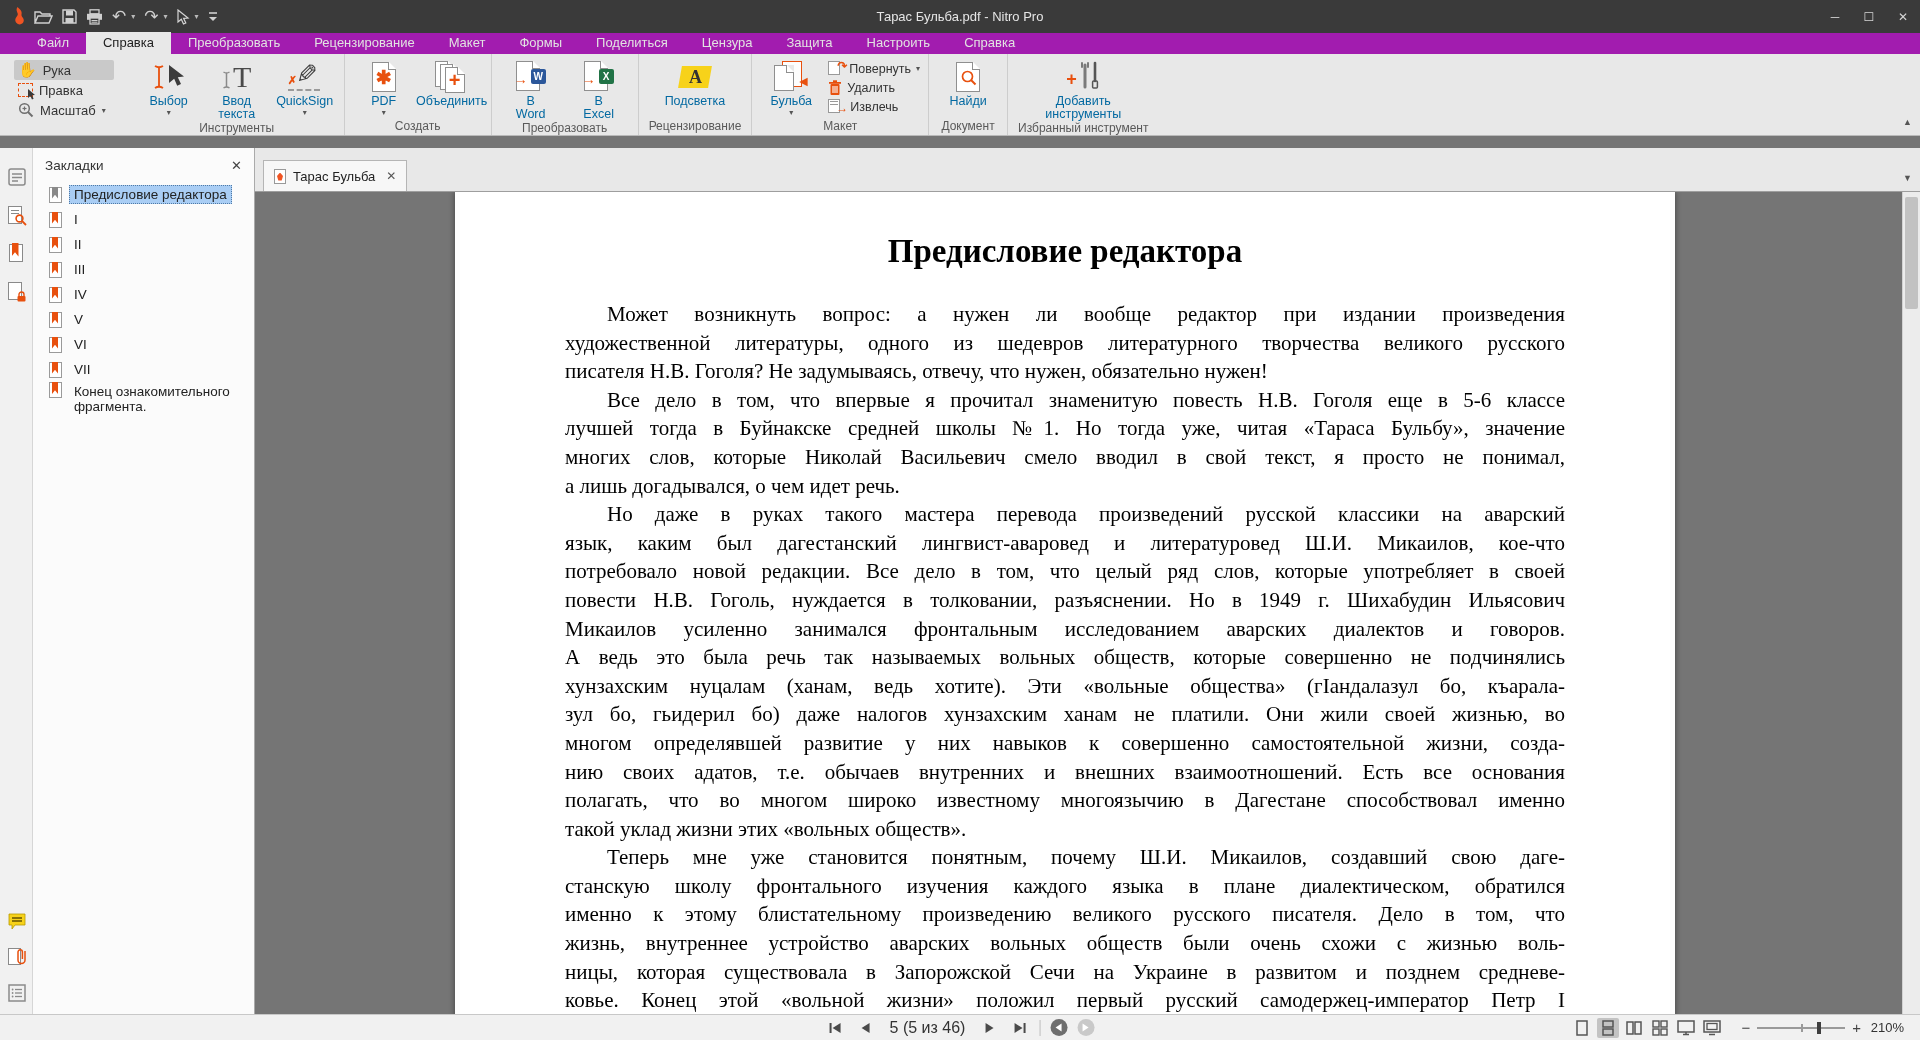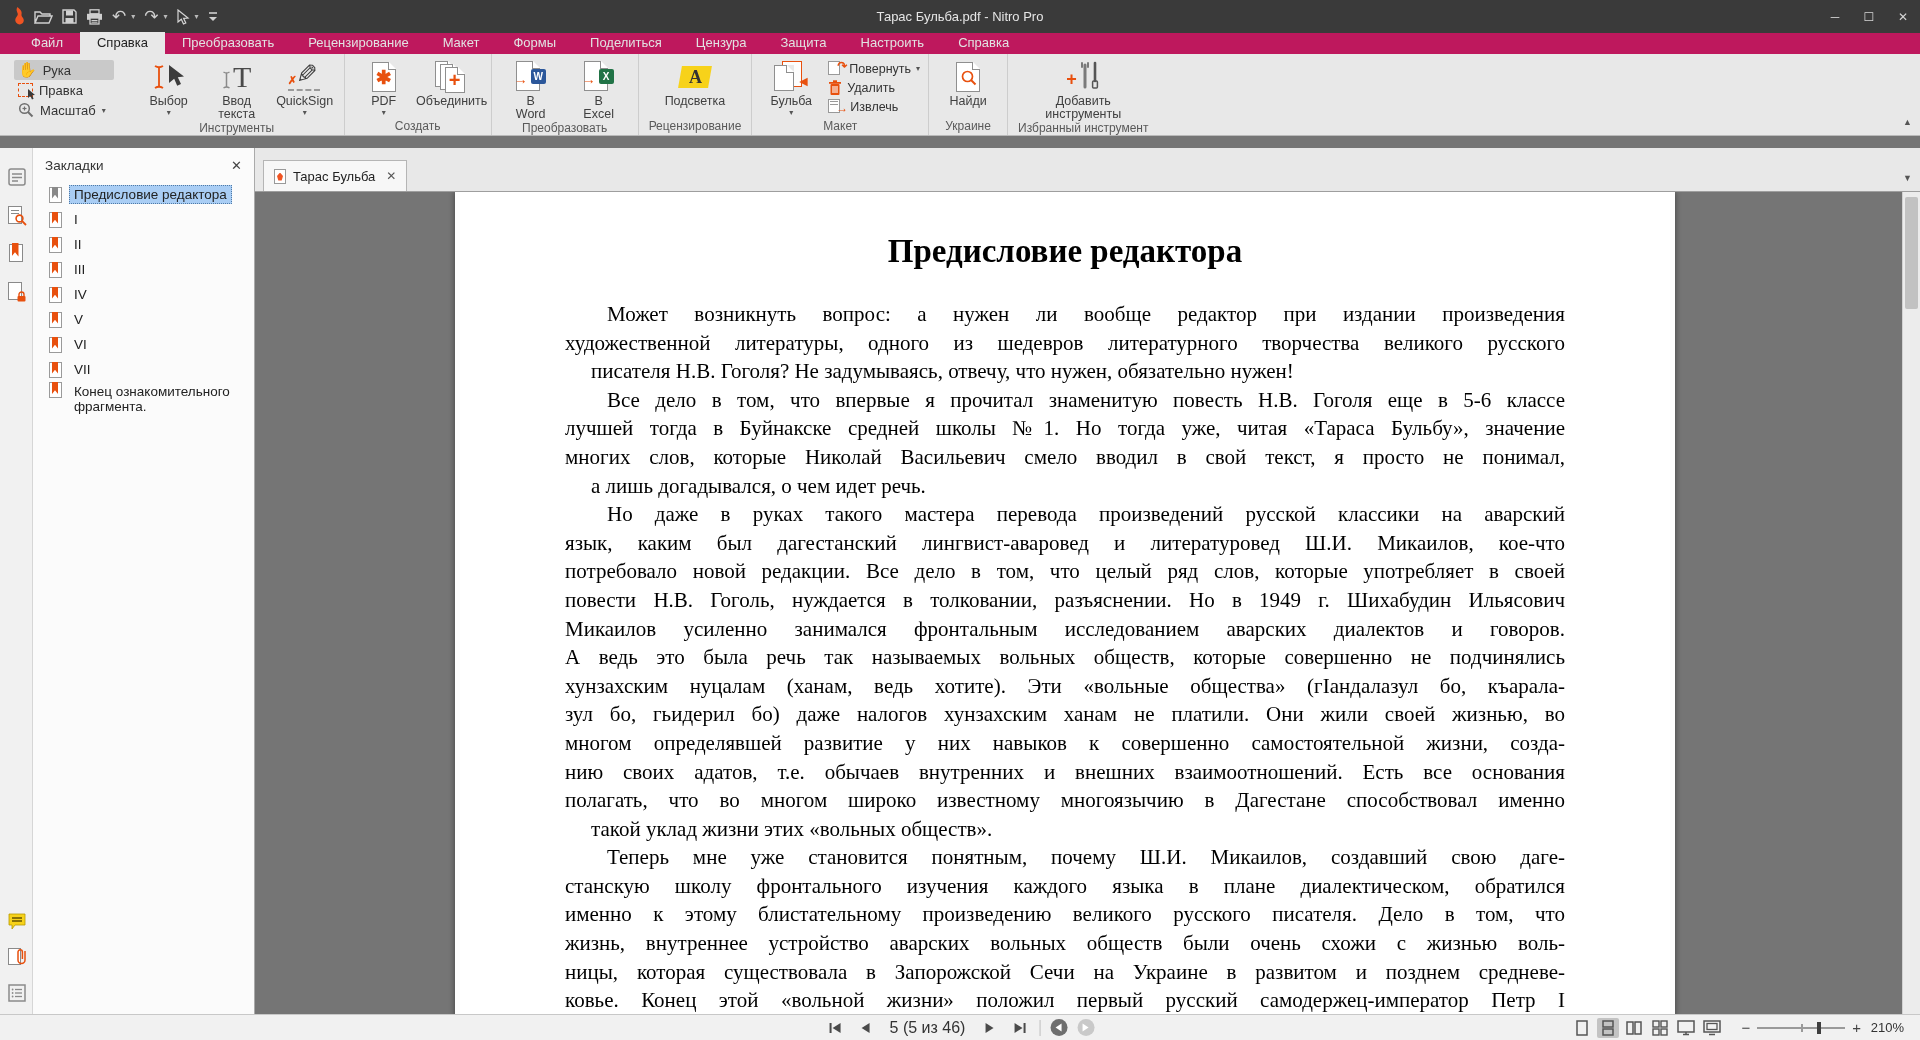--- a/index.html
+++ b/index.html
@@ -9,33 +9,33 @@
   
   #titlebar{position:absolute;left:0;top:0;width:1920px;height:33px;background:#3a3a3a;display:flex;align-items:center;}
   .qat{display:flex;align-items:center;gap:9px;padding-left:10px;z-index:2;}
   .qat-btn{display:inline-flex;align-items:center;justify-content:center;height:22px;color:#cfcfcf;}
   .qat-caret{color:#b9b9b9;font-size:8px;margin-left:-4px;}
   #window-title{position:absolute;left:0;right:0;text-align:center;color:#e6e6e6;font-size:13px;pointer-events:none;}
   .win-controls{margin-left:auto;display:flex;align-items:center;gap:0;z-index:2;}
   .win-btn{width:34px;height:24px;display:flex;align-items:center;justify-content:center;color:#d6d6d6;font-size:12px;}
 
   
-  #menubar{position:absolute;left:0;top:33px;width:1920px;height:21px;background:#be185d;display:flex;align-items:flex-end;padding-left:14px;}
+  #menubar{position:absolute;left:0;top:33px;width:1920px;height:21px;background:#a21caf;display:flex;align-items:flex-end;padding-left:20px;}
   .menu-tab{color:#e2e2e2;font-size:13px;padding:3px 17px 4px 17px;cursor:default;}
   .menu-tab.active{background:#e8e8e8;color:#222;}
 
   
   #ribbon{position:absolute;left:0;top:54px;width:1920px;height:82px;background:#e8e8e8;border-bottom:1px solid #b9b9b9;display:flex;align-items:stretch;}
   .rgroup{display:flex;flex-direction:column;position:relative;padding:2px 6px 0 6px;}
   .rgroup + .rgroup{border-left:1px solid #cdcdcd;}
   .rgroup-body{flex:1;display:flex;align-items:stretch;justify-content:center;gap:2px;}
   .rgroup-label{height:16px;text-align:center;color:#5a5a5a;font-size:12px;line-height:15px;white-space:nowrap;padding:0 4px;}
   .bigbtn{width:66px;display:flex;flex-direction:column;align-items:center;padding-top:3px;}
   .bigbtn .bicon{height:36px;display:flex;align-items:center;justify-content:center;}
-  .bigbtn .blabel{font-size:12.5px;color:#404040;text-align:center;line-height:13px;white-space:pre-line;}
+  .bigbtn .blabel{font-size:12.5px;color:#0369a1;text-align:center;line-height:13px;white-space:pre-line;}
   .bigbtn .bcaret{font-size:8px;color:#555;line-height:9px;}
   
   #tools-stack{display:flex;flex-direction:column;justify-content:space-between;padding:4px 10px 18px 8px;}
   .tool-row{display:flex;align-items:center;gap:6px;height:20px;padding:1px 8px 1px 4px;border-radius:2px;color:#333;}
   .tool-row.active{background:#c9c9c9;}
   .tool-caret{font-size:8px;color:#555;}
   
   .smallstack{display:flex;flex-direction:column;justify-content:center;gap:3px;padding:0 2px;}
   .smallbtn{display:flex;align-items:center;gap:5px;font-size:12.5px;color:#333;white-space:nowrap;}
   #ribbon-collapse{position:absolute;right:8px;bottom:8px;color:#555;font-size:9px;}
@@ -70,21 +70,21 @@
   #doctab{position:absolute;left:8px;bottom:0;height:31px;min-width:126px;background:#f7f7f7;border:1px solid #b5b5b5;border-bottom:none;display:flex;align-items:center;gap:7px;padding:0 10px;font-size:13px;color:#222;}
   #tablist-btn{position:absolute;right:8px;bottom:8px;color:#555;font-size:9px;}
   .doctab-icon{position:relative;width:12px;height:15px;background:#fff;border:1px solid #999;}
   .doctab-flame{position:absolute;left:2px;top:3px;width:6px;height:8px;background:#f05423;clip-path:polygon(50% 0,100% 45%,78% 100%,22% 100%,0 45%);}
   #doctab-close{color:#555;font-size:12px;margin-left:4px;}
 
   #viewport{position:absolute;left:0;top:44px;width:100%;height:834px;background:#757575;overflow:hidden;}
   #docpage{position:absolute;left:200px;top:0;width:1220px;height:900px;background:#fff;box-shadow:0 0 6px rgba(0,0,0,.45);padding:38px 110px 0 110px;}
   #doc-title{font-family:"Liberation Serif",serif;font-size:33px;font-weight:bold;color:#000;text-align:center;line-height:42px;margin-bottom:28px;}
   .para .line{font-family:"Liberation Serif",serif;font-size:21px;color:#000;line-height:28.6px;text-align:justify;text-align-last:justify;white-space:normal;}
-  .para .line.lastline{text-align-last:left;margin-left:26px;}
+  .para .line.lastline{text-align-last:left;}
   .para .line.firstline{text-indent:42px;}
 
   #vscroll{position:absolute;right:0;top:44px;width:18px;height:834px;background:#ececec;border-left:1px solid #d2d2d2;}
   #vthumb{position:absolute;left:2px;top:5px;width:13px;height:112px;background:#c2c2c2;border-radius:2px;}
   #vscroll-down{position:absolute;left:0;bottom:0;width:18px;height:16px;display:flex;align-items:center;justify-content:center;color:#666;font-size:8px;}
 
   
   #statusbar{position:absolute;left:0;top:1014px;width:1920px;height:26px;background:#f1f1f1;border-top:1px solid #c8c8c8;display:flex;align-items:center;}
   #sb-center{position:absolute;left:50%;transform:translateX(-50%);display:flex;align-items:center;gap:10px;}
   .sb-nav{display:flex;align-items:center;justify-content:center;width:20px;height:18px;}
@@ -401,21 +401,21 @@
                     <circle cx="6.5" cy="6.5" r="5" fill="none" stroke="#e8500e" stroke-width="1.7"></circle>
                     <line x1="10" y1="10" x2="14.5" y2="14.5" stroke="#e8500e" stroke-width="2"></line>
                   </svg>
                 </span>
               </span>
             </span>
             <span class="blabel">Найди</span>
             <span class="bcaret"> </span>
           </span>
         </div>
-        <div class="rgroup-label">Украине</div>
+        <div class="rgroup-label">Документ</div>
       </div>
       <div class="rgroup">
         <div class="rgroup-body">
           <span class="bigbtn">
             <span class="bicon">
               <span class="icon" style="display:inline-flex;align-items:center;justify-content:center;">
                 <span style="position:relative;width:34px;height:32px;display:inline-block;">
                   <span style="position:absolute;left:0;top:8px;color:#e8500e;font-weight:bold;font-size:18px;">+</span>
                   <svg width="20" height="30" viewBox="0 0 20 30" style="position:absolute;right:0;top:0;">
                     <path d="M5 4 v8 M5 12 v14" stroke="#7a7a7a" stroke-width="3" stroke-linecap="round"></path>

